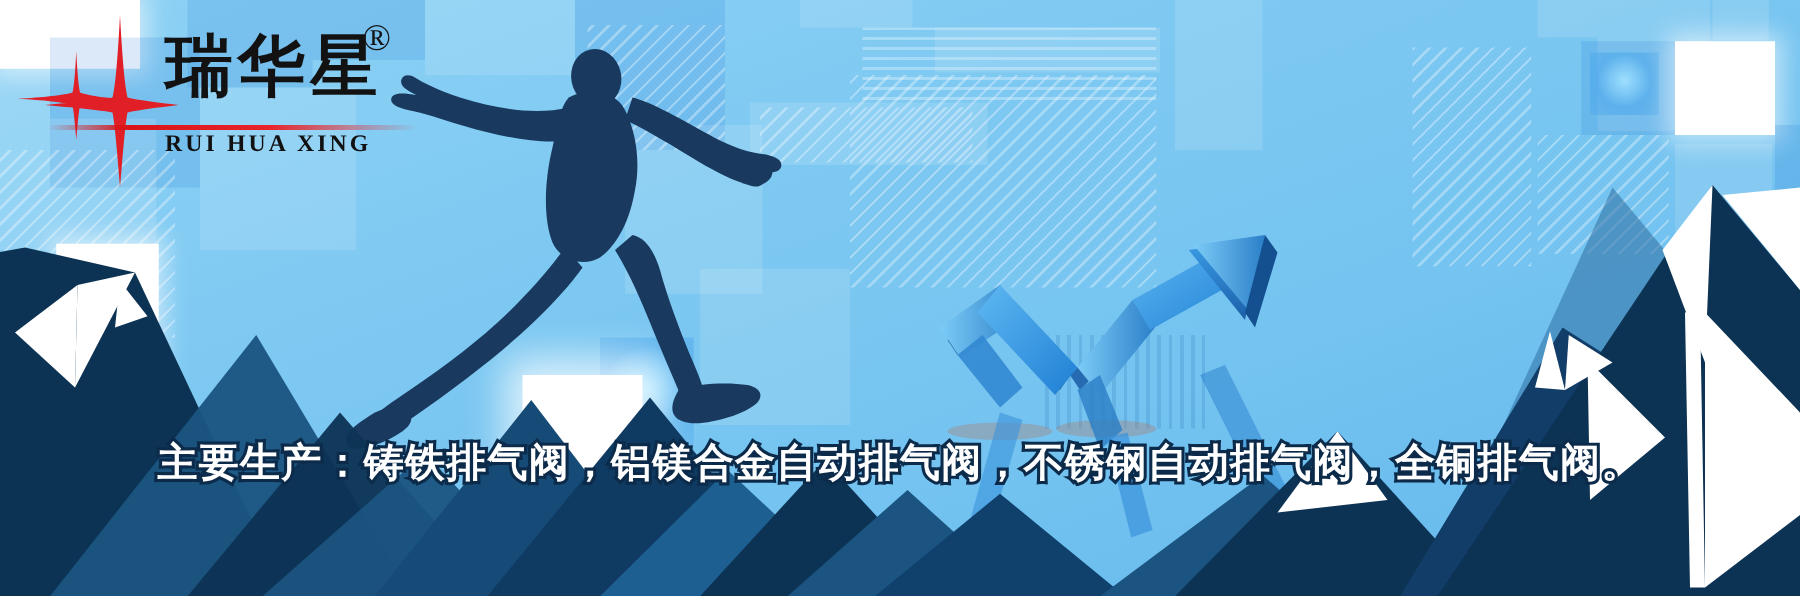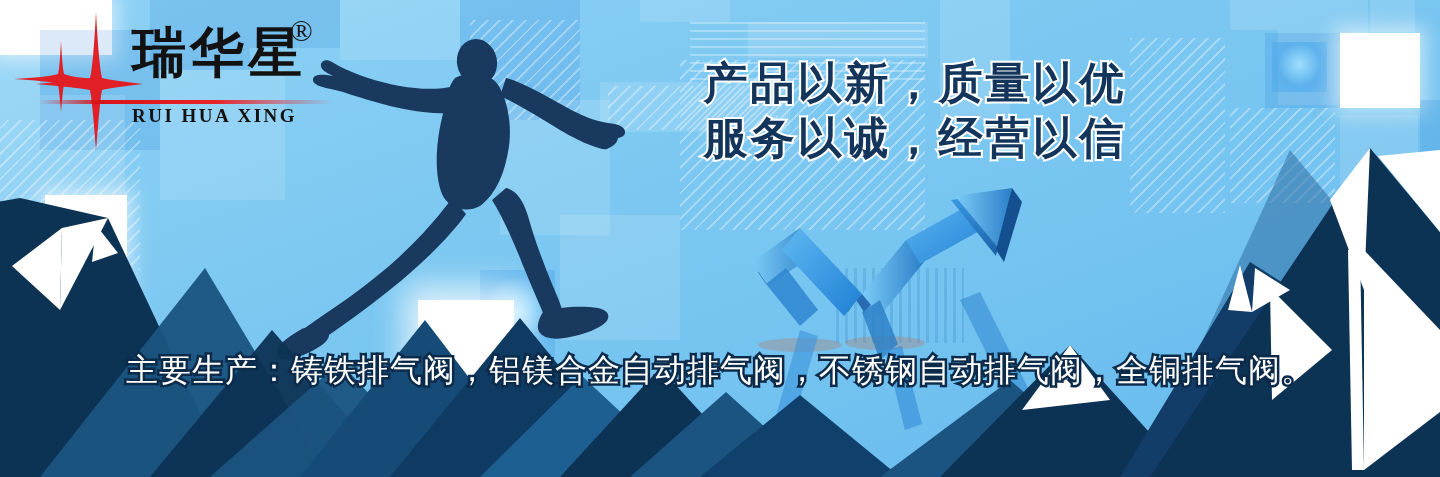--- a/index.html
+++ b/index.html
@@ -129,21 +129,21 @@
   #product-line {
     position: absolute;
     left: 0;
     top: 349px;
     width: 1440px;
     text-align: center;
   }
   #product-text {
     display: inline-block;
     font-size: 32px;
-    font-weight: 400;
+    font-weight: 700;
     color: #ffffff;
     letter-spacing: 1px;
     font-family: "DejaVu Sans", "Liberation Sans", sans-serif;
     -webkit-text-stroke: 5px #0c2b4a;
     paint-order: stroke fill;
     white-space: nowrap;
   }
 </style>
 </head>
 <body>
@@ -333,22 +333,18 @@
                C46,92 45,81 44,76 C38,74 20,72 0,71
                C20,70 38,68 44,66 C45,62 46,53 47,33 Z" fill="#e01f26"></path>
     </svg>
 
     <div id="logo-cn">瑞华星</div>
     <div id="logo-reg">®</div>
     <div id="logo-rule"></div>
     <div id="logo-en">RUI HUA XING</div>
   </div>
 
-  <div id="slogan">
-    <div class="slogan-line">产品以新，质量以优</div>
-    <div class="slogan-line">服务以诚，经营以信</div>
-  </div>
 
   <div id="product-line">
     <span id="product-text">主要生产：铸铁排气阀，铝镁合金自动排气阀，不锈钢自动排气阀，全铜排气阀。</span>
   </div>
 
 </div>
 
 </body></html>

